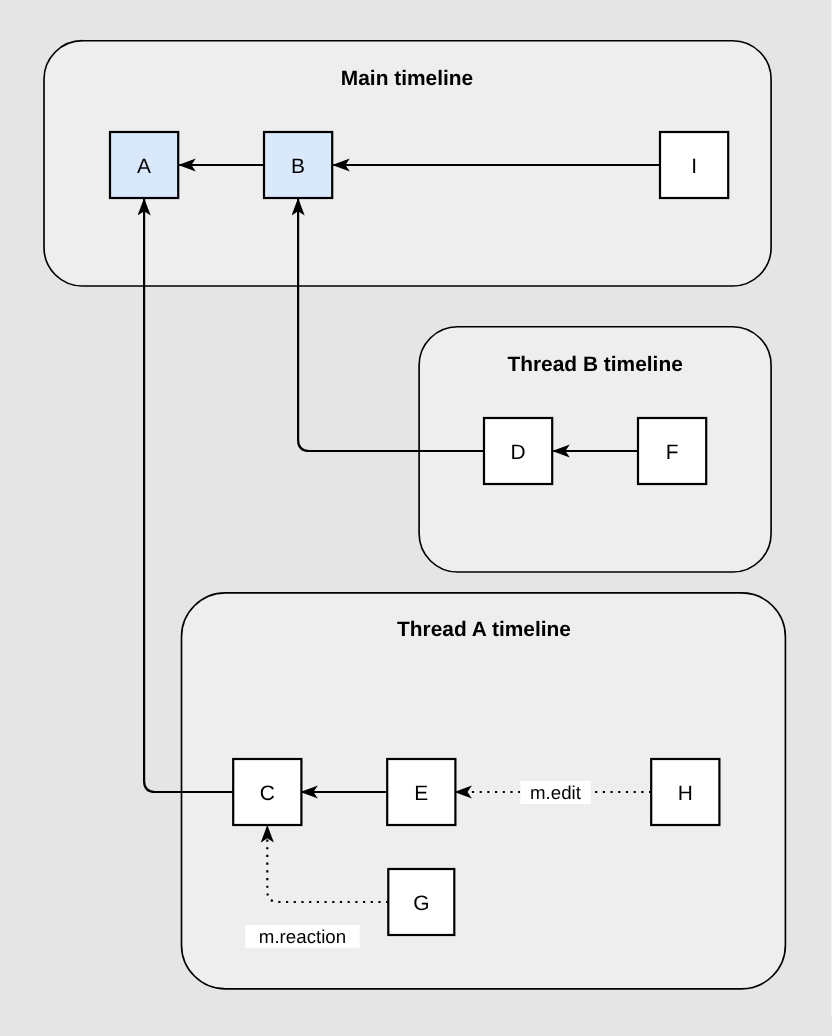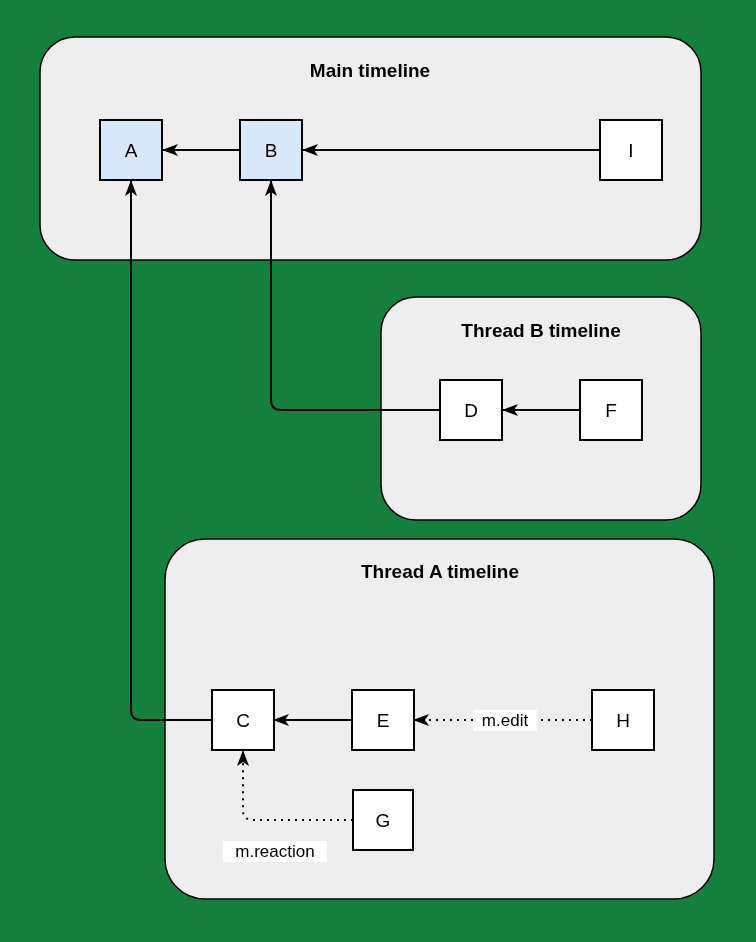--- a/index.html
+++ b/index.html
@@ -1,20 +1,20 @@
 <!DOCTYPE html>
 <html><head>
 <meta charset="utf-8">
 <style>
   html, body { margin: 0; padding: 0; background: #ffffff; }
   .page {
     position: relative;
     width: 756px;
     height: 942px;
-    background: #15803d;
+    background: #e5e5e5;
     font-family: "Liberation Sans", sans-serif;
   }
   svg { display: block; }
   text {
     font-family: "Liberation Sans", sans-serif;
     fill: #000000;
   }
   .container-title {
     font-size: 19px;
     font-weight: bold;

